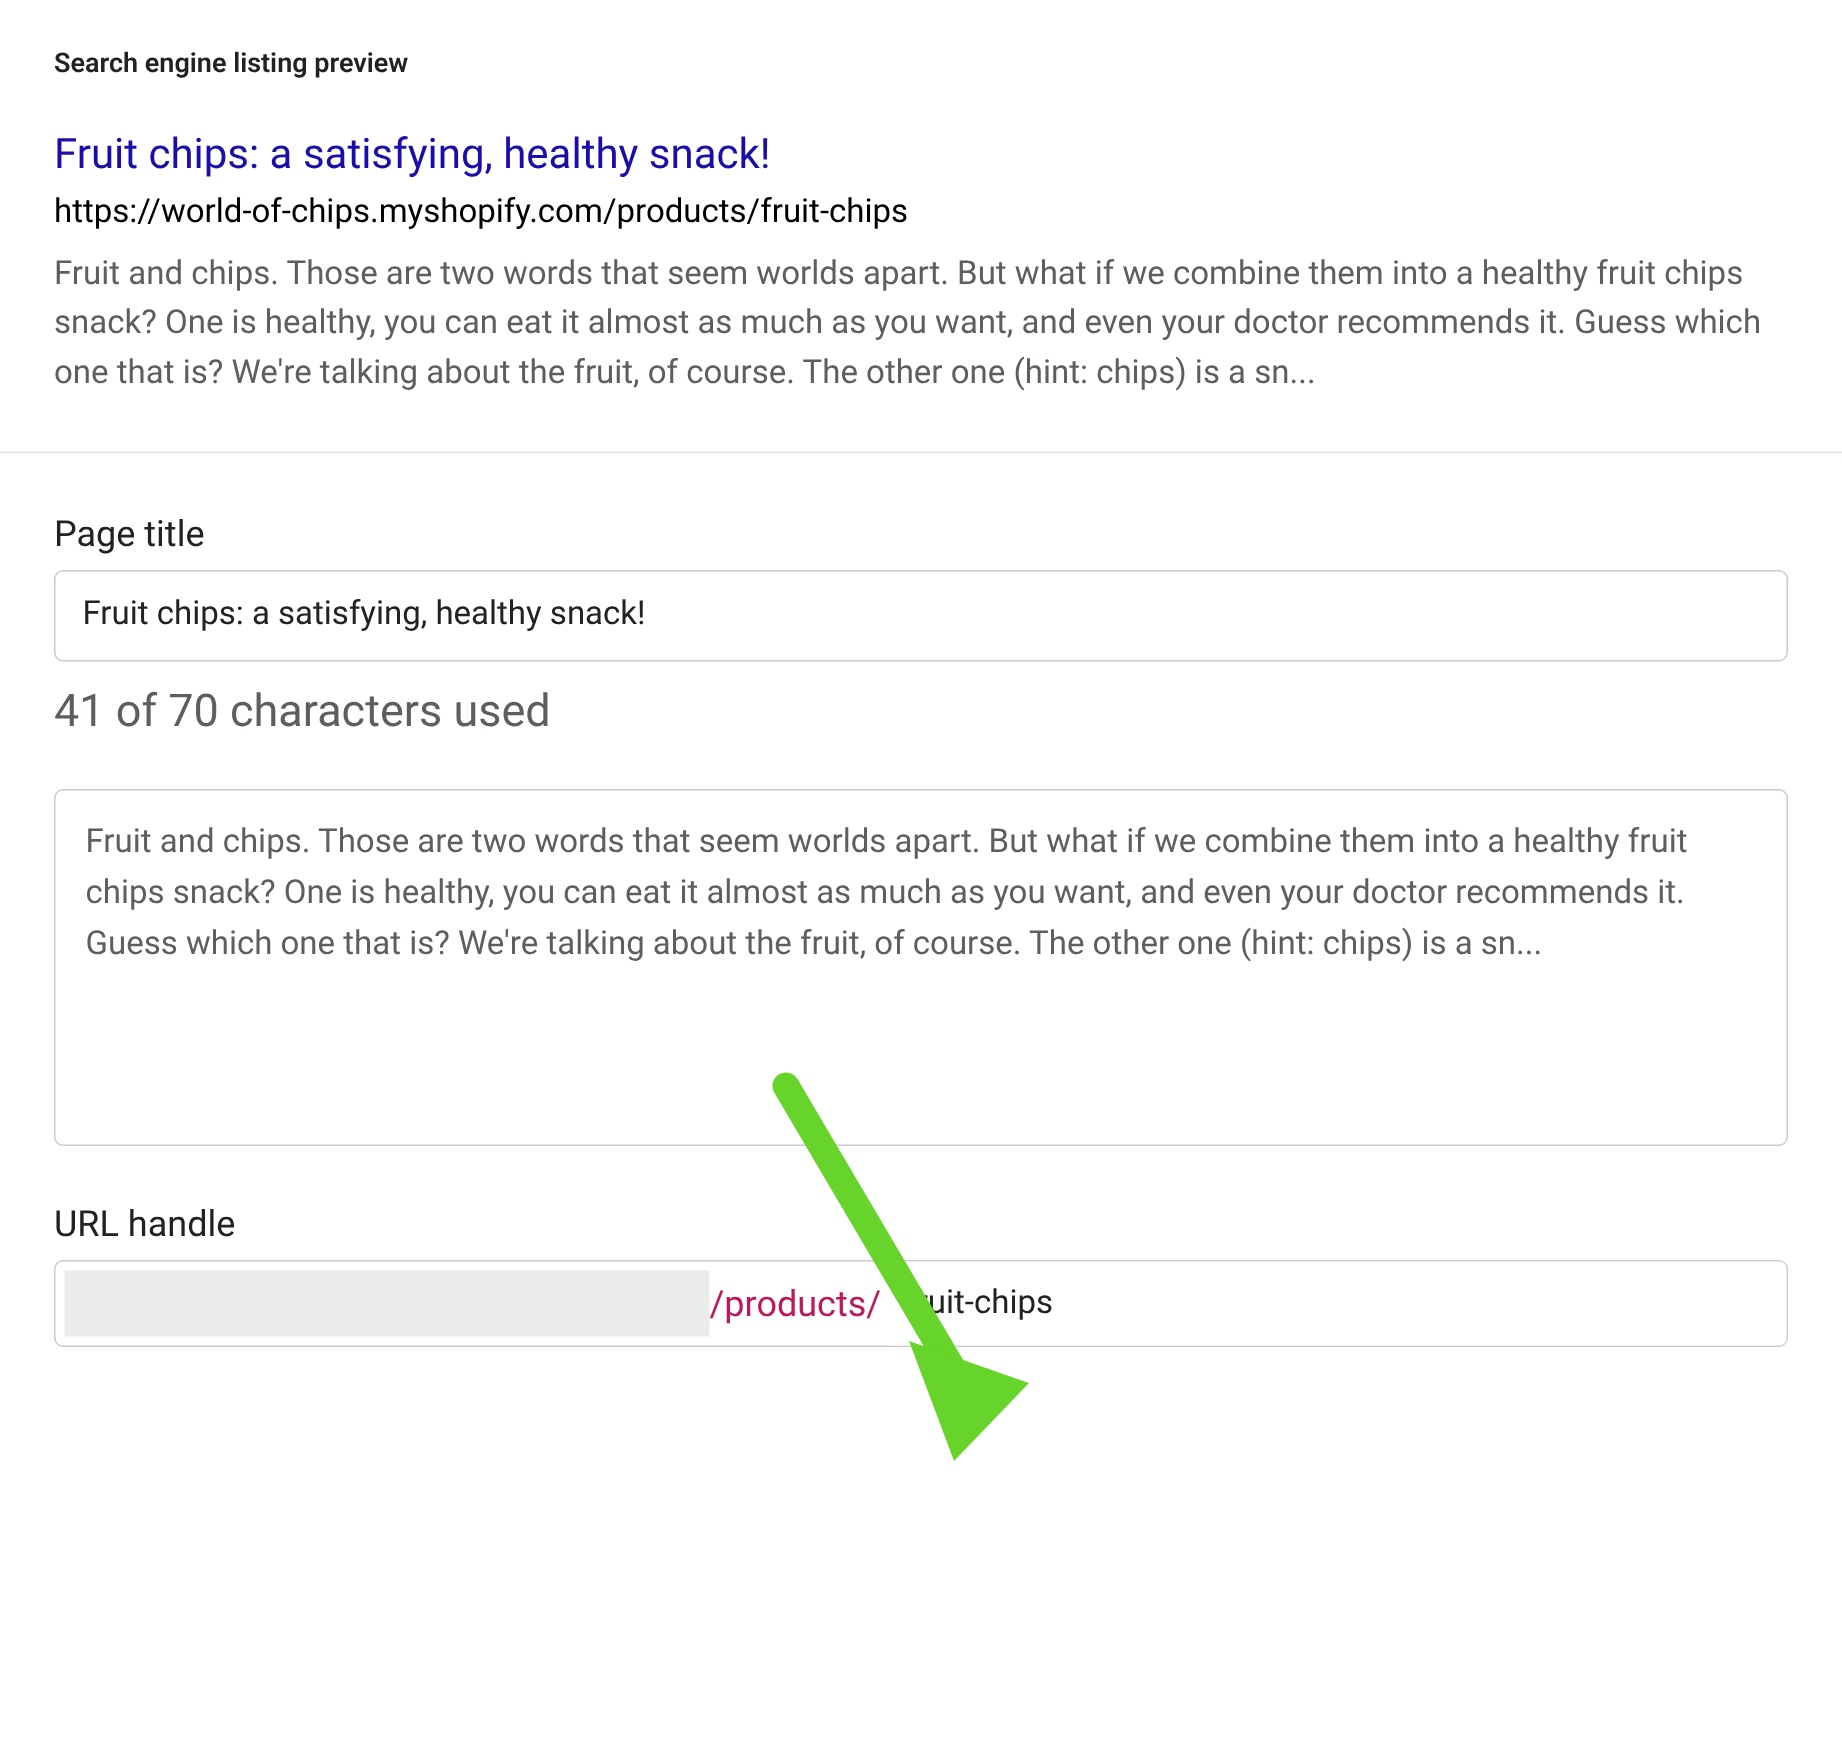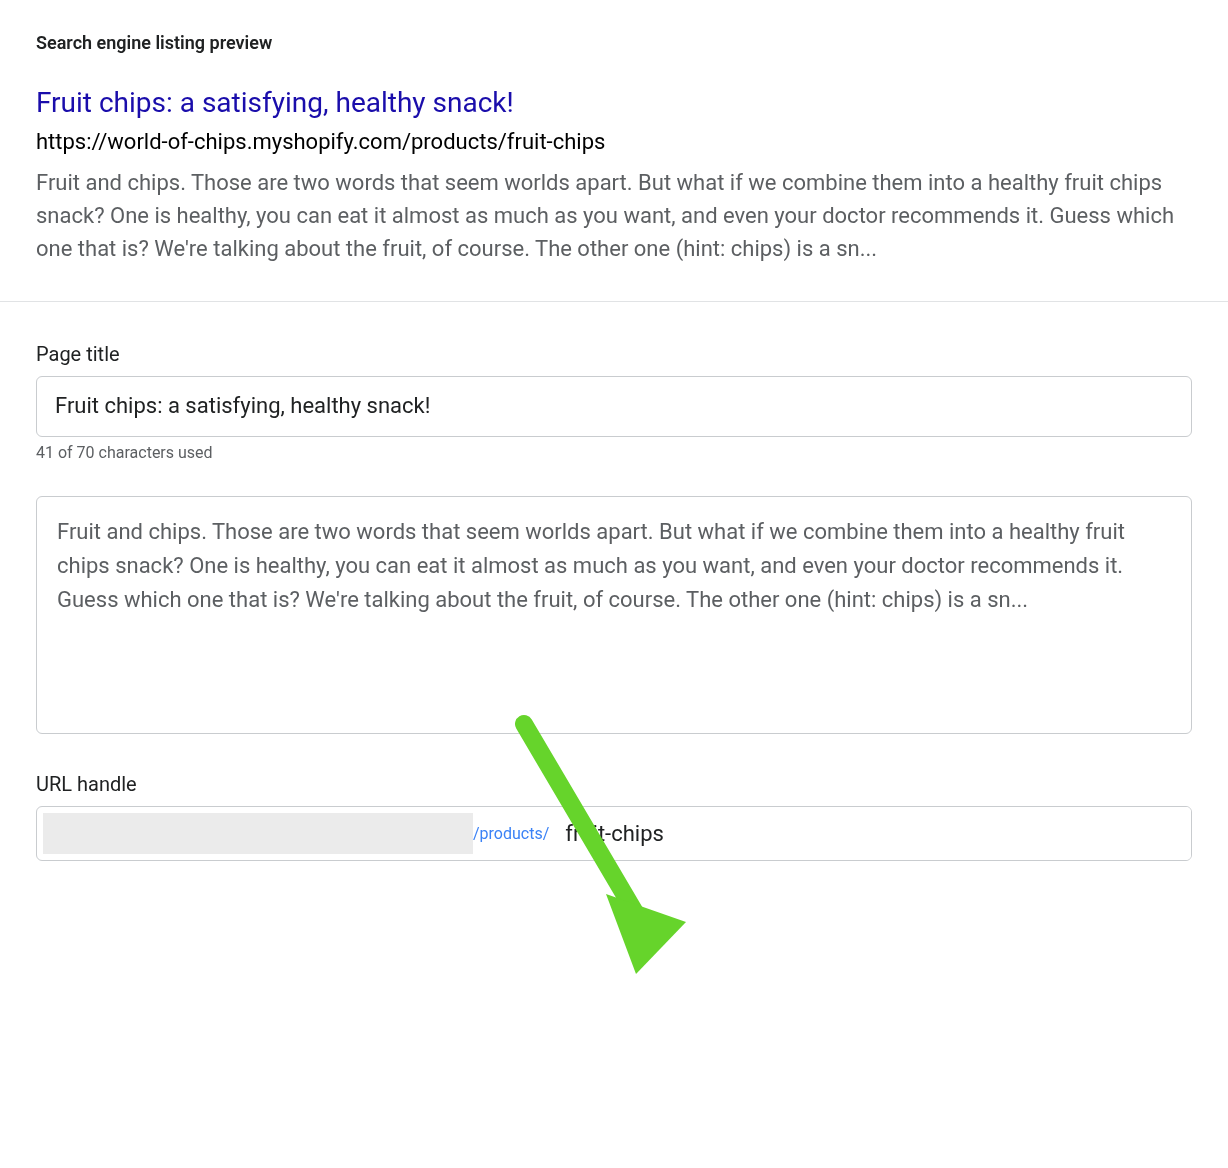--- a/index.html
+++ b/index.html
@@ -43,21 +43,21 @@
     }
     .divider {
       border: none;
       border-top: 1px solid #e1e3e5;
       margin: 0 -36px 40px -36px;
     }
     .field-group {
       margin-bottom: 34px;
     }
     .field-label {
-      font-size: 20px;
+      font-size: 24px;
       color: #202223;
       margin-bottom: 10px;
       display: block;
     }
     .text-input {
       width: 100%;
       border: 1px solid #c9cccf;
       border-radius: 6px;
       padding: 14px 18px;
       font-size: 22px;
@@ -76,41 +76,41 @@
       padding: 18px 20px;
       font-size: 22px;
       font-family: inherit;
       color: #5c5f62;
       background: #ffffff;
       line-height: 1.55;
       resize: none;
       height: 238px;
     }
     .char-counter {
-      font-size: 16px;
+      font-size: 30px;
       color: #5c5f62;
-      margin-top: 6px;
+      margin-top: 16px;
     }
     .url-handle-group {
       display: flex;
       align-items: stretch;
       border: 1px solid #c9cccf;
       border-radius: 6px;
       overflow: hidden;
       background: #ffffff;
     }
     .url-prefix-blank {
       background: #ebebeb;
       width: 430px;
       flex-shrink: 0;
       margin: 6px 0 6px 6px;
     }
     .url-products-text {
-      font-size: 16px;
-      color: #3b82f6;
+      font-size: 24px;
+      color: #be185d;
       padding: 14px 4px 14px 0;
       display: flex;
       align-items: center;
     }
     .url-handle-input {
       border: none;
       outline: none;
       font-size: 22px;
       font-family: inherit;
       padding: 14px 18px 14px 12px;

